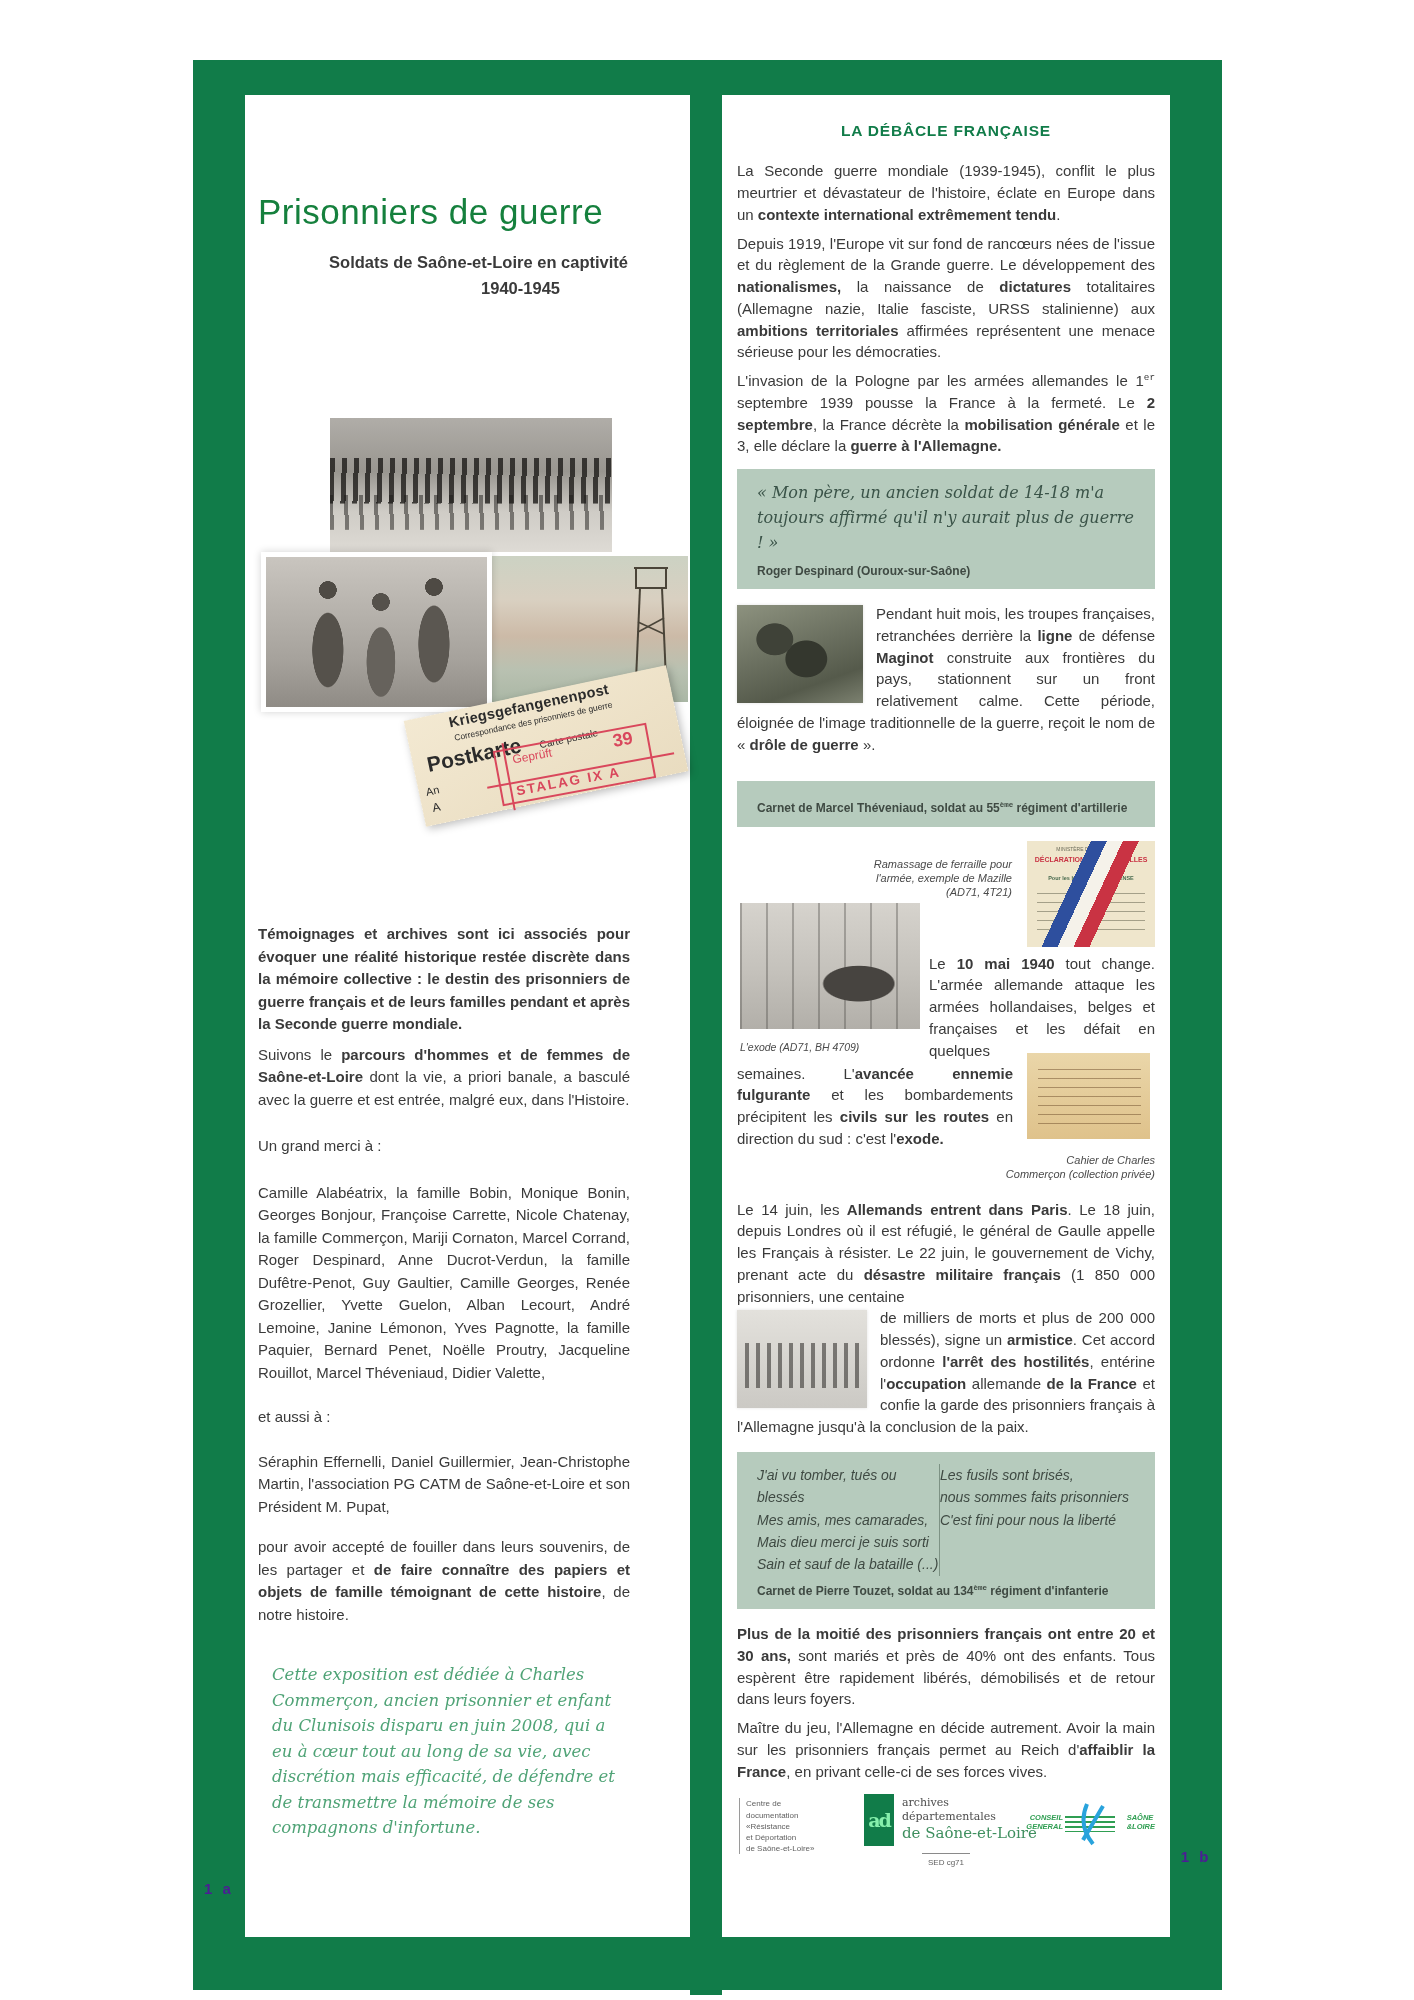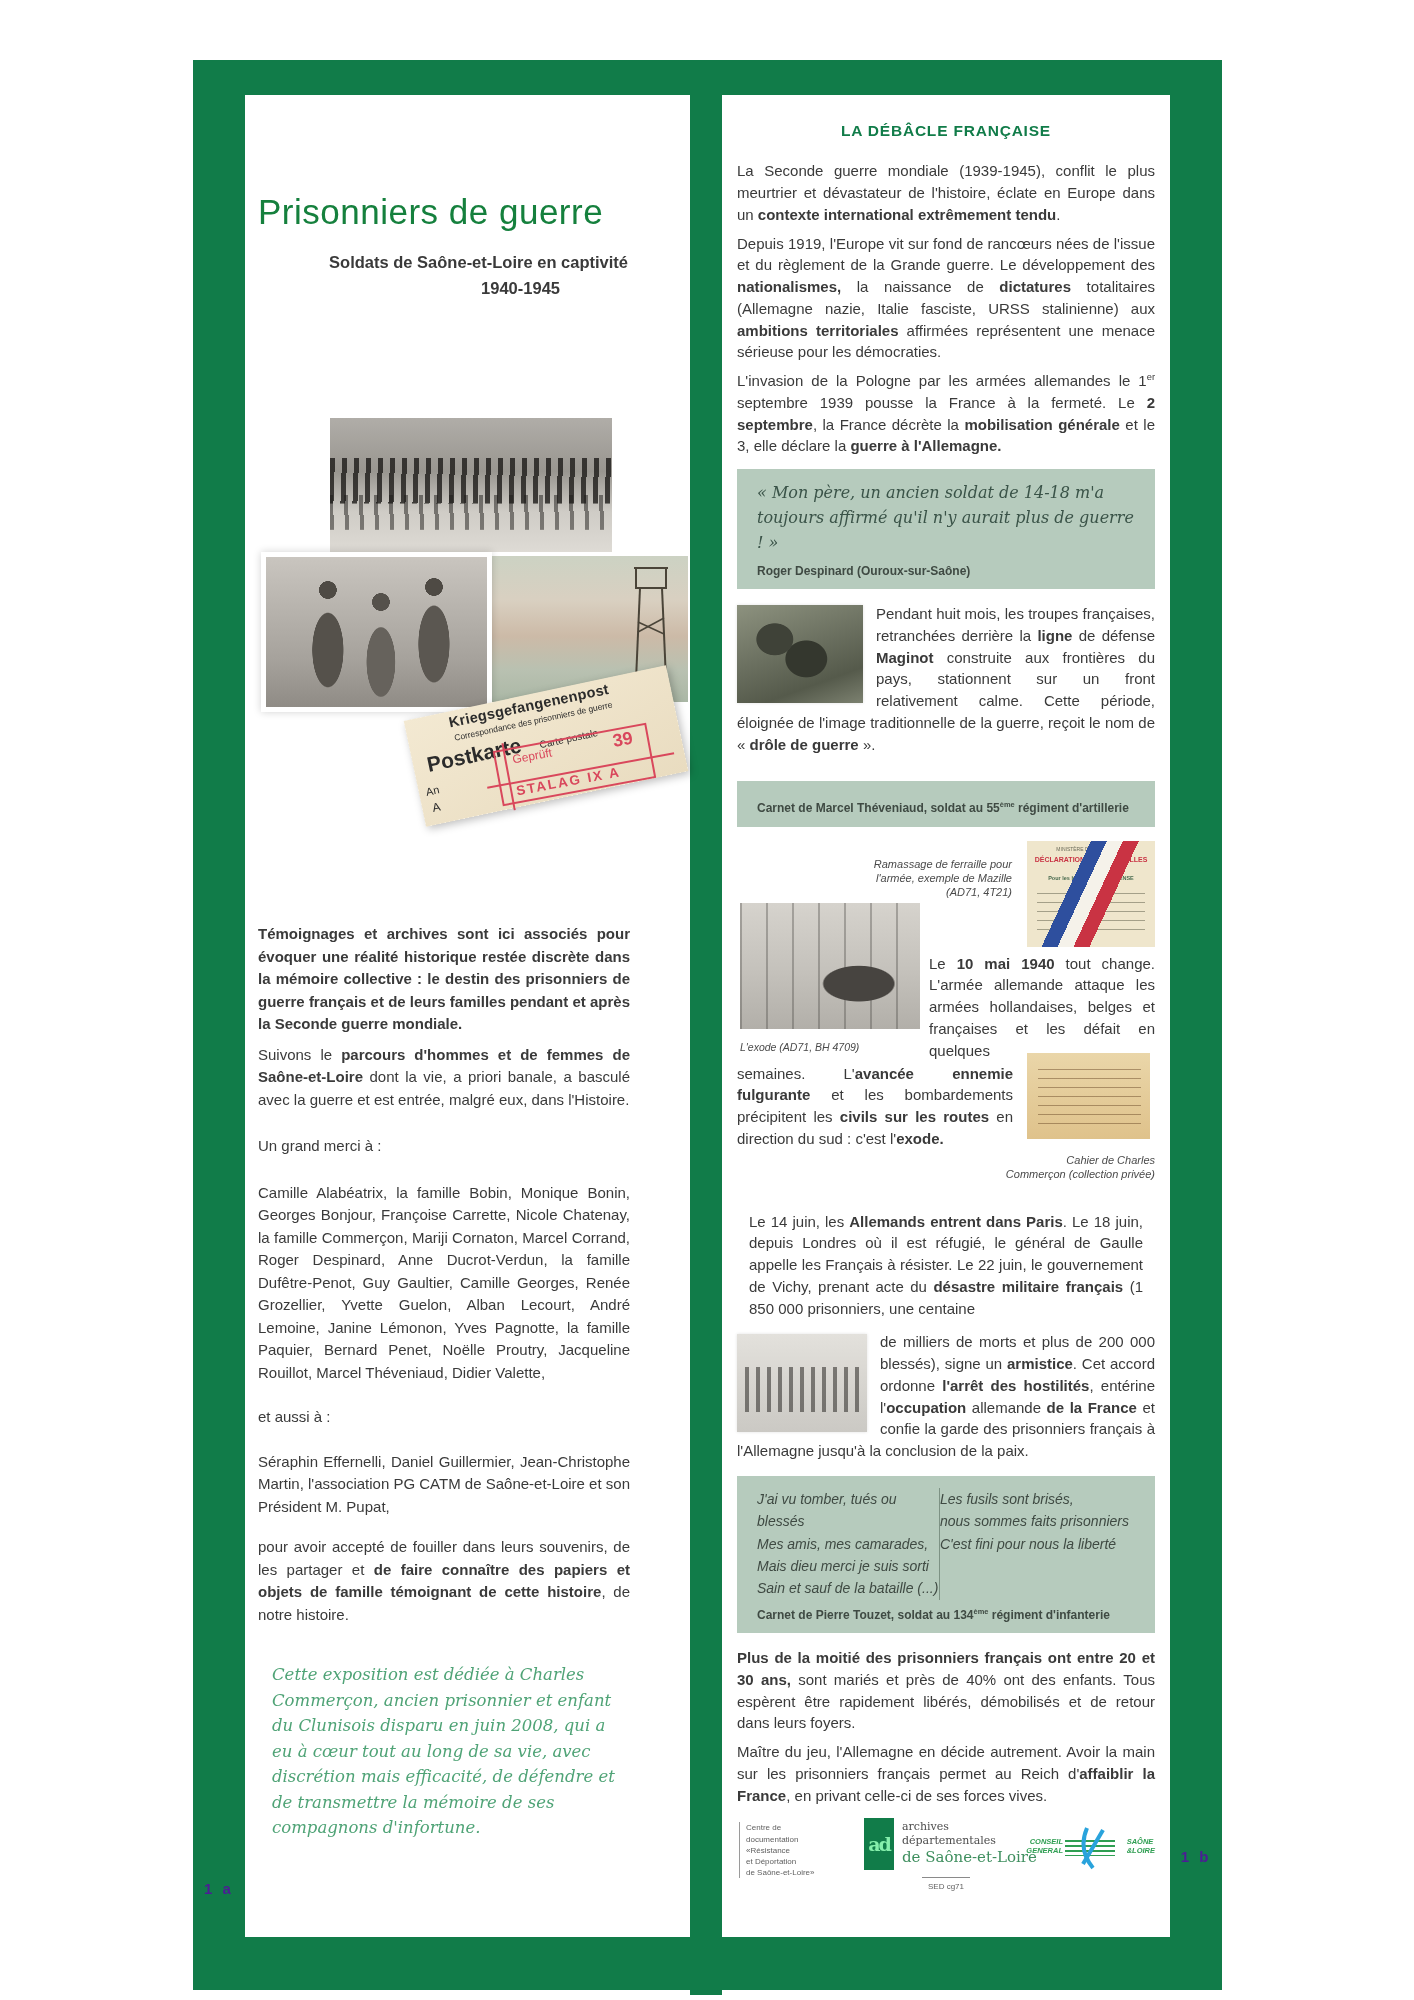--- a/index.html
+++ b/index.html
@@ -67,21 +67,21 @@
   .lt-aussi{margin-top:22px !important;text-align:left;}
   .lt-names2{margin-top:22px !important;}
   .lt-thanks{margin-top:18px !important;}
   .dedication{margin-top:36px !important;padding-left:14px;width:348px;text-align:left;
     font-family:"DejaVu Serif",serif;font-style:italic;font-size:16.5px;line-height:1.55;color:#4fa376;}
 
   
   .right-flow{position:absolute;left:737px;top:100px;width:418px;font-size:15px;line-height:1.45;text-align:justify;}
   .right-flow p{margin:0 0 7px 0;}
   .rp-heading{margin:20px 0 18px 0;text-align:center;color:#117c49;font-size:15.5px;font-weight:bold;letter-spacing:.8px;}
-  sup{font-size:.62em;line-height:0;vertical-align:super;}
+  sup{font-size:.62em;line-height:0;vertical-align:super;font-family:Liberation Mono, monospace;}
 
   .quote{background:#b6cbbd;padding:12px 18px 9px 20px;margin:12px 0 14px 0;}
   .quote .script{font-family:"DejaVu Serif",serif;font-style:italic;font-size:16px;line-height:1.55;color:#3a5348;text-align:left;}
   .quote .attr{margin-top:7px;font-size:12px;font-weight:bold;color:#3f4a43;text-align:left;}
 
   .fig{box-shadow:0 0 3px rgba(0,0,0,.12);}
   .fig-maginot{float:left;width:126px;height:98px;margin:2px 13px 4px 0;
     background:
       radial-gradient(ellipse 30px 26px at 30% 35%, #3f4238 60%, rgba(0,0,0,0) 63%),
       radial-gradient(ellipse 34px 30px at 55% 55%, #34372e 60%, rgba(0,0,0,0) 63%),
@@ -115,21 +115,21 @@
       linear-gradient(180deg,#ead6a9,#dfc28b);
     background-size:84% 82%,100% 100%;background-position:55% 55%,0 0;background-repeat:no-repeat,no-repeat;}
   .cap-cahier{position:absolute;right:0;top:304px;width:150px;}
   .mai-t2{position:absolute;left:0;top:222px;width:276px;}
 
   .fig-armistice{float:left;width:130px;height:98px;margin:3px 13px 4px 0;
     background:
       repeating-linear-gradient(90deg, rgba(55,53,50,.6) 0 4px, rgba(0,0,0,0) 4px 11px),
       linear-gradient(180deg,#e3e1dc,#cbc9c4);
     background-size:88% 46%,100% 100%;background-position:50% 62%,0 0;background-repeat:no-repeat;}
-  .juin-sec p{margin:12px;}
+  .juin-sec p{margin:0;}
 
   .quote3{margin-top:14px;}
   .q3-cols{display:flex;}
   .q3-col{font-style:italic;font-size:14px;line-height:1.6;color:#3f4a43;text-align:left;}
   .q3-c1{width:48%;}
   .q3-c2{width:52%;border-left:1px solid #7d9284;}
   .moitie{margin-top:10px !important;}
   .maitre{margin-top:4px !important;}
 
   

